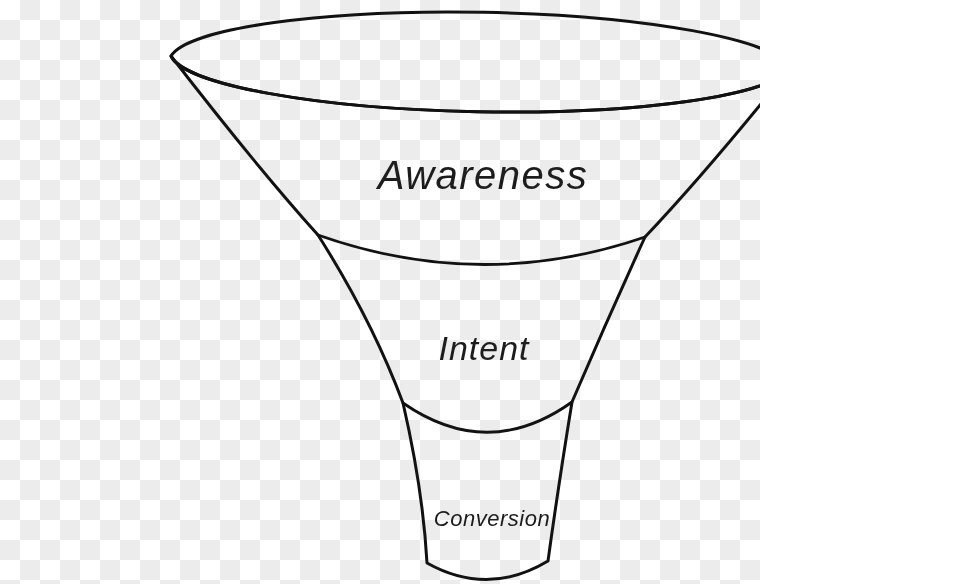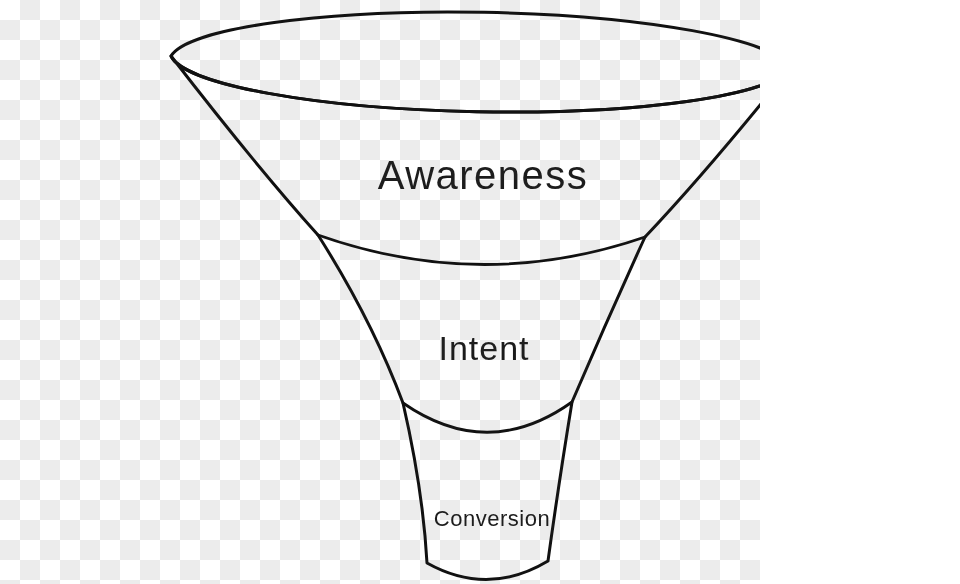--- a/index.html
+++ b/index.html
@@ -9,20 +9,21 @@
   }
   .stage {
     width: 760px;
     height: 584px;
     position: relative;
     overflow: hidden;
     
     background-color: #ffffff;
     background-image: conic-gradient(#ececec 25%, #ffffff 0 50%, #ececec 0 75%, #ffffff 0);
     background-size: 40px 40px;
+    font-style: italic;
   }
   svg { display: block; position: absolute; top: 0; left: 0; }
   .funnel-outline {
     stroke-width: 3;
     stroke-linejoin: round;
     fill: none;
   }
   .divider {
     stroke-width: 2.8;
     fill: none;

